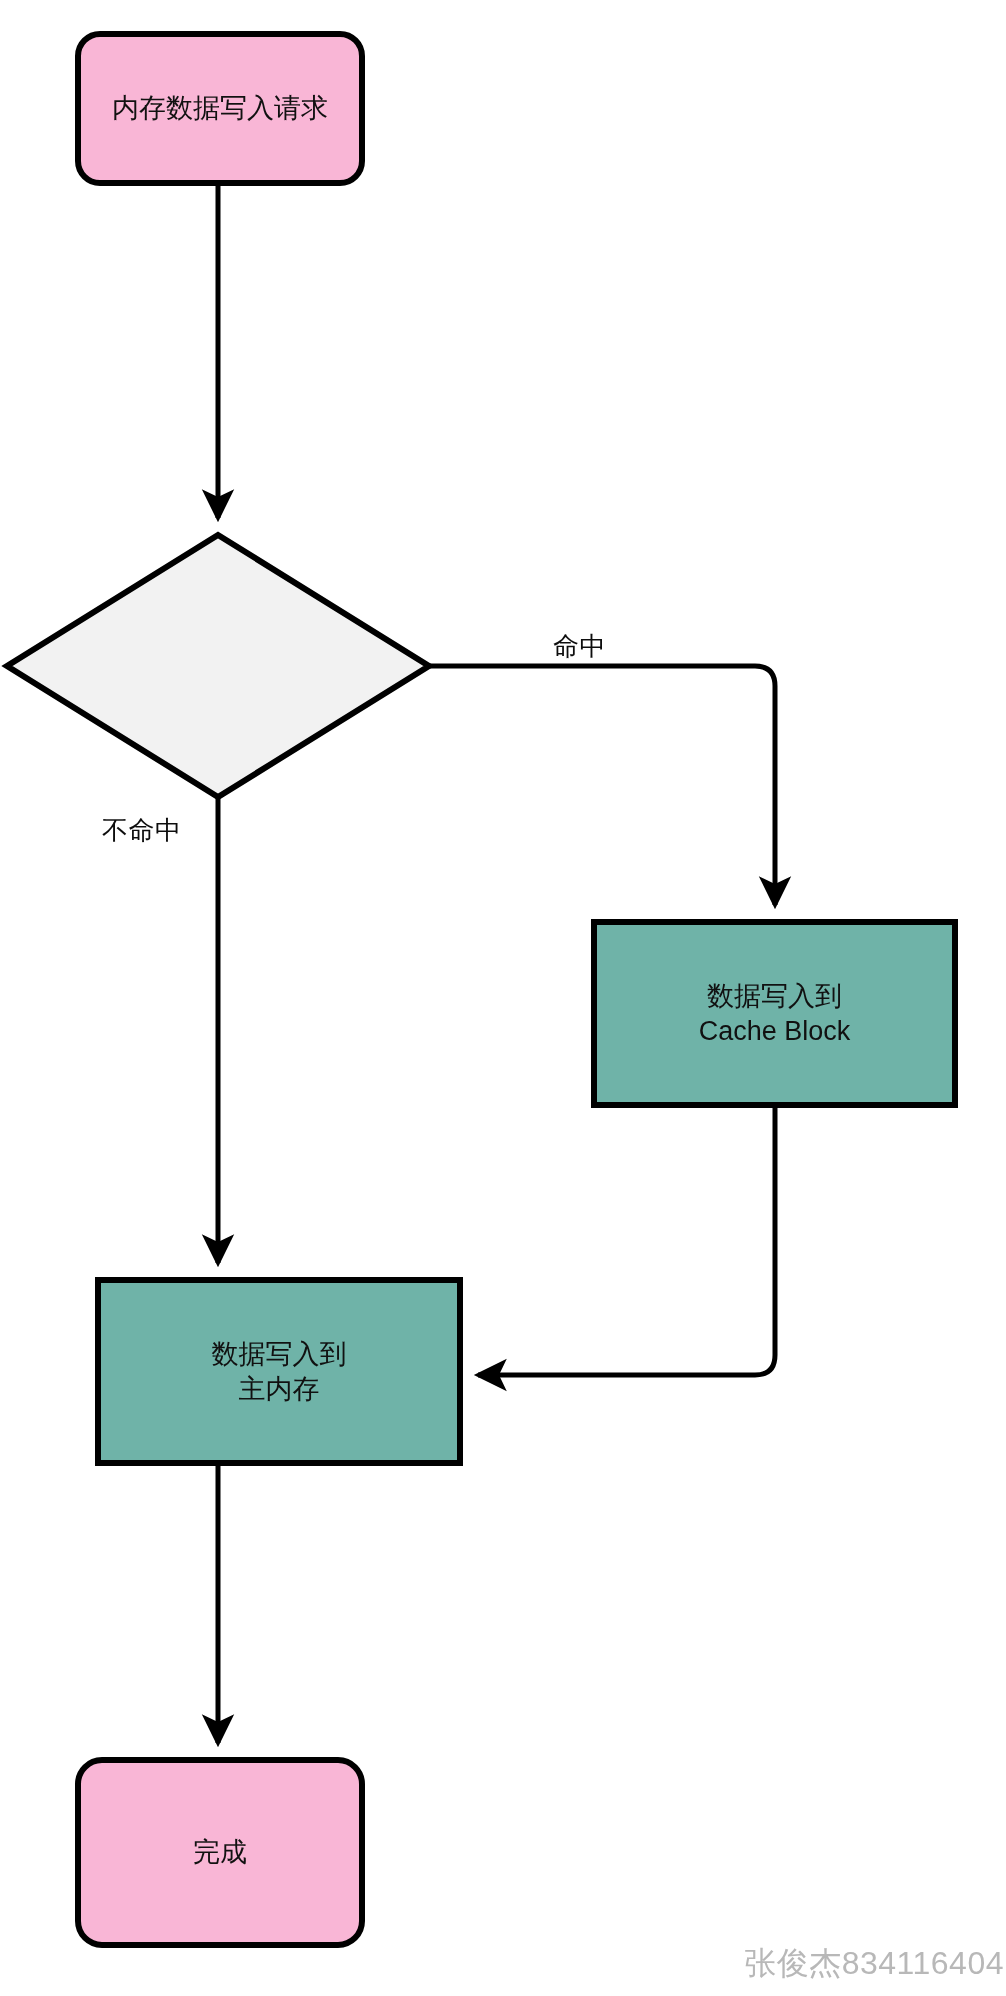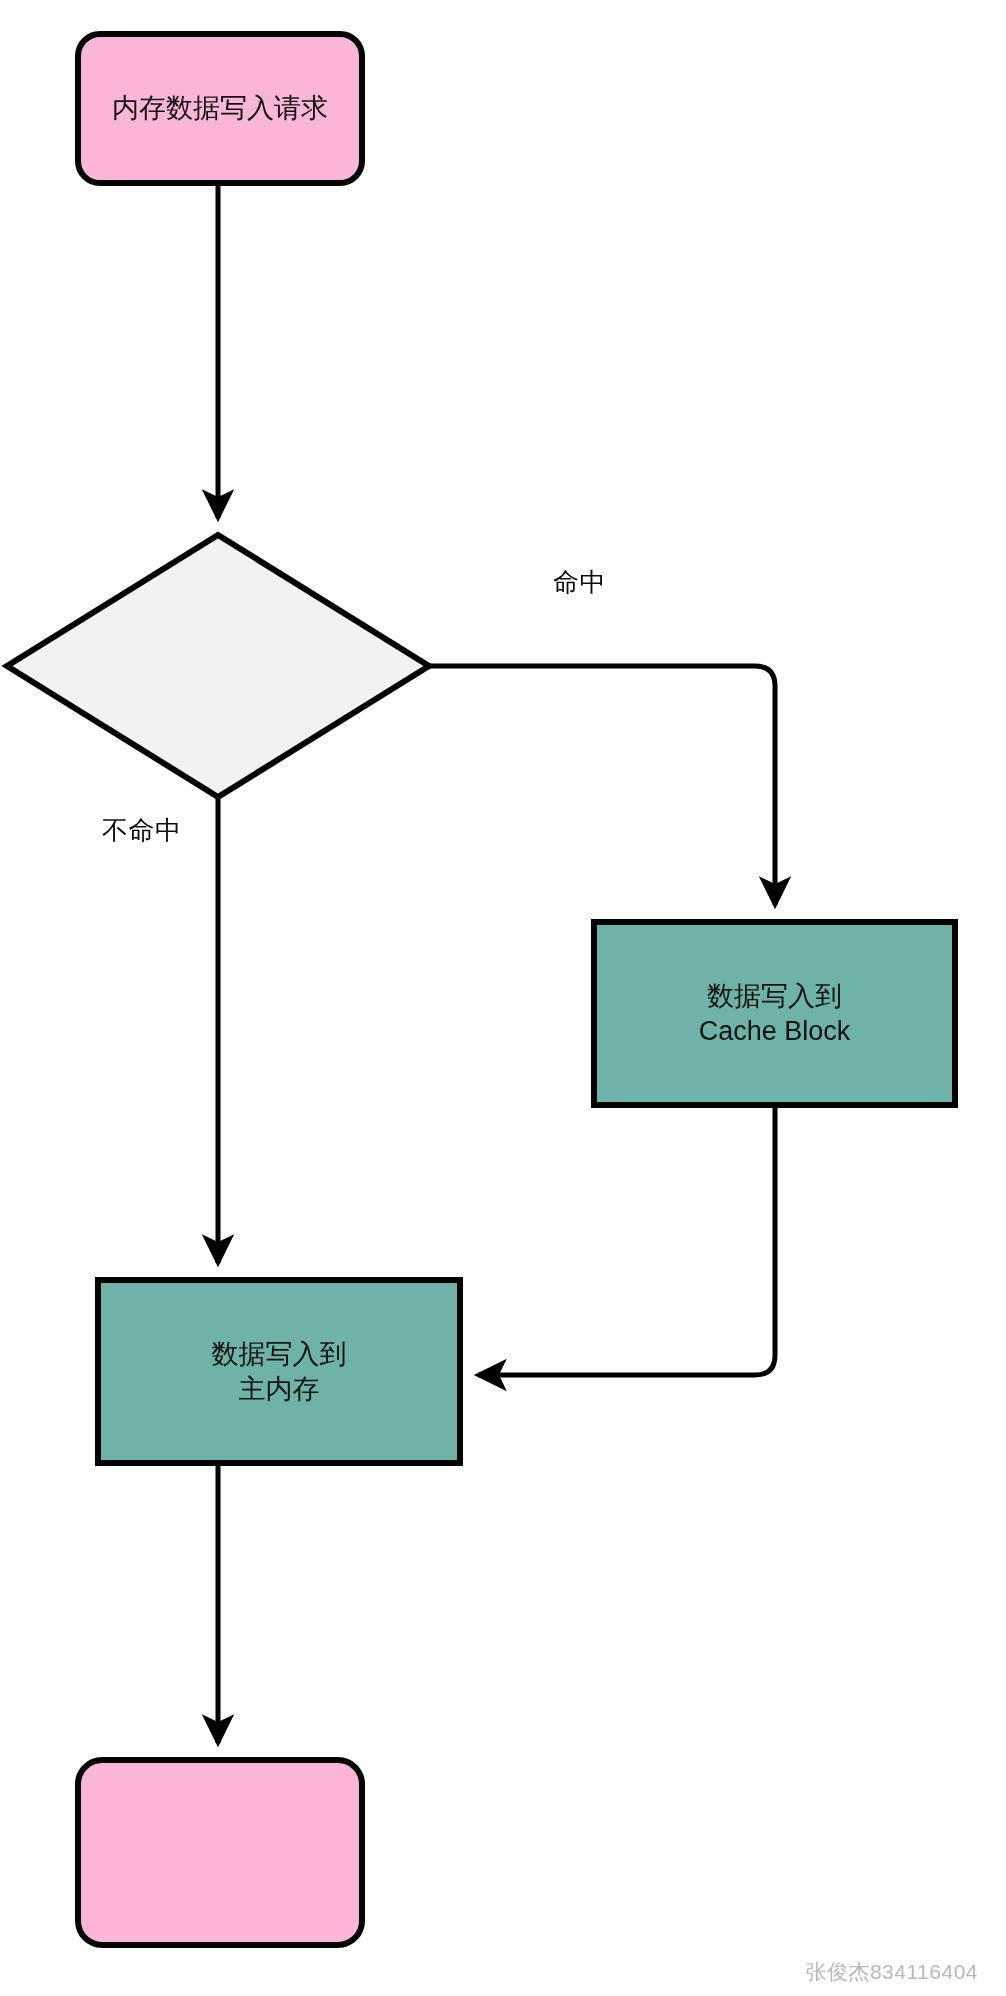--- a/index.html
+++ b/index.html
@@ -44,23 +44,23 @@
     font-size: 26px;
     font-family: "Liberation Sans", "DejaVu Sans", sans-serif;
     white-space: nowrap;
     letter-spacing: 0.5px;
   }
   .diamond-label {
     color: #333333;
   }
   #watermark {
     position: absolute;
-    right: 28px;
+    right: 2px;
     bottom: 10px;
-    font-size: 21px;
+    font-size: 32px;
     color: #b8b8b8;
     font-family: "Liberation Sans", "DejaVu Sans", sans-serif;
     letter-spacing: 0.5px;
   }
 </style>
 </head>
 <body>
 
 <div id="canvas">
 
@@ -114,20 +114,21 @@
 
   <div class="node-label" style="left:78px; top:34px; width:284px; height:149px;">内存数据写入请求</div>
 
 
   <div class="node-label" style="left:594px; top:922px; width:361px; height:183px;">数据写入到
 Cache Block</div>
 
   <div class="node-label" style="left:98px; top:1280px; width:362px; height:183px;">数据写入到
 主内存</div>
 
+  <div class="node-label" style="left:78px; top:1760px; width:284px; height:185px;">完成</div>
 
-  <div class="edge-label" style="left:553px; top:565px;">命中</div>
+  <div class="edge-label" style="left:553px; top:629px;">命中</div>
 
   <div class="edge-label" style="left:102px; top:813px;">不命中</div>
 
   <div id="watermark">张俊杰834116404</div>
 
 </div>
 
 </body></html>

